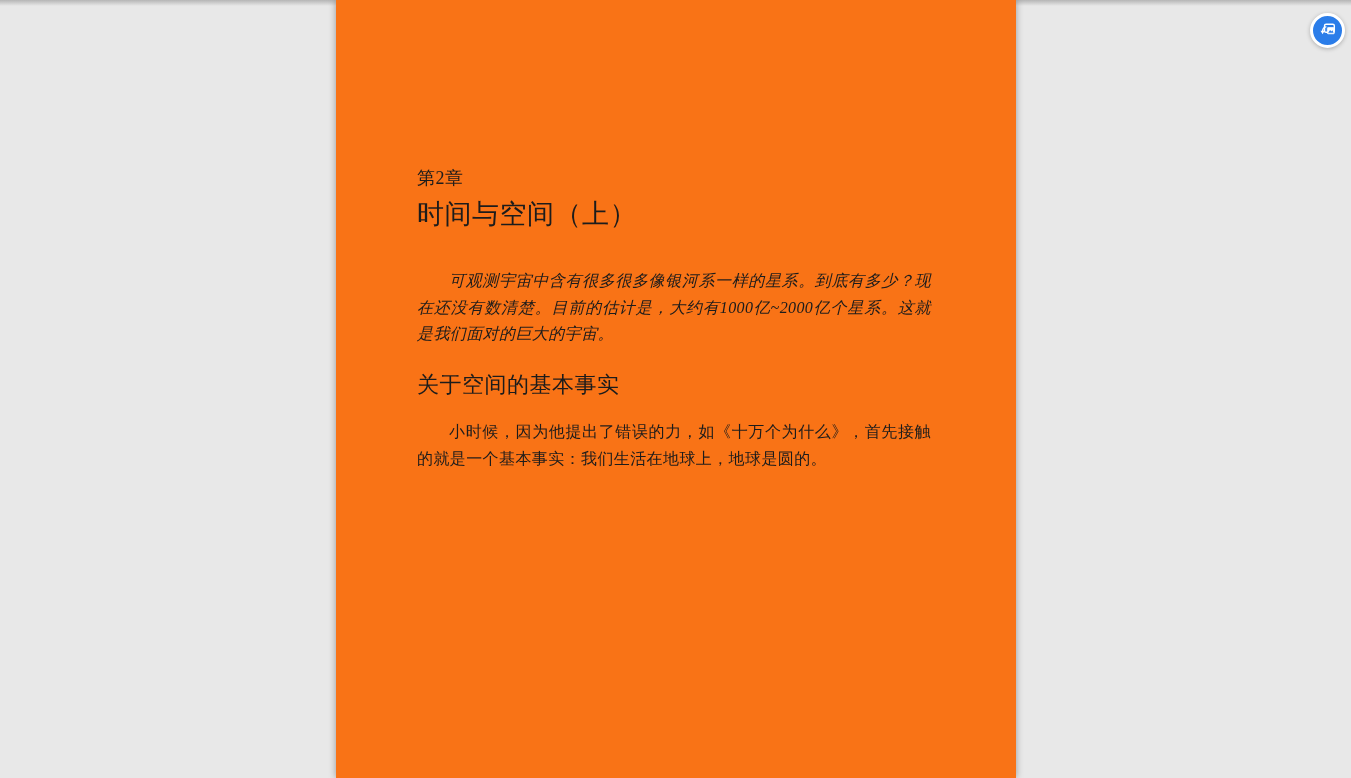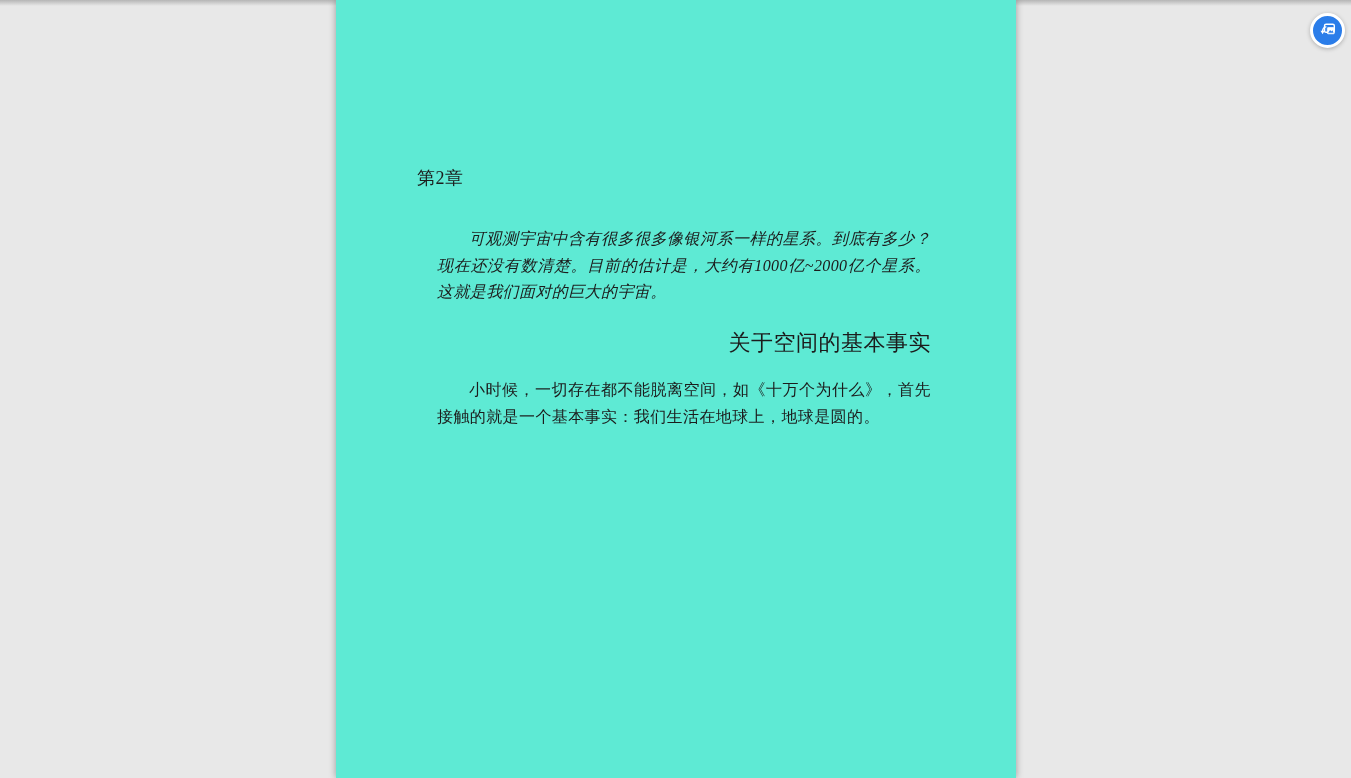--- a/index.html
+++ b/index.html
@@ -12,21 +12,21 @@
   .viewport { position: absolute; inset: 0; }
   .top-shade {
     position: absolute; top: 0; left: 0; right: 0; height: 6px;
     background: linear-gradient(to bottom, rgba(0,0,0,0.22), rgba(0,0,0,0));
     z-index: 1;
   }
   .page {
     position: absolute;
     left: 336px; top: 0;
     width: 680px; height: 778px;
-    background: #5eead4;
+    background: #f97316;
     box-shadow: 0 0 7px rgba(0,0,0,0.35);
     z-index: 2;
   }
   .page-content {
     padding: 166px 85px 0 81px;
     color: #1c1c1c;
   }
   .chapter-label {
     font-size: 18px;
     line-height: 24px;
@@ -38,30 +38,28 @@
     line-height: 36px;
     margin-top: 6px;
     letter-spacing: 0.5px;
   }
   .page-content p {
     font-size: 16px;
     line-height: 26.7px;
     text-align: justify;
     text-indent: 2em;
     letter-spacing: 0.4px;
-    margin-left: 20px;
   }
   .intro { margin-top: 36px; font-style: italic; }
   .section-heading {
     font-size: 22px;
     font-weight: 400;
     line-height: 30px;
     margin-top: 22px;
     letter-spacing: 0.5px;
-    text-align: right;
   }
   .para-1 { margin-top: 20px; }
   .para-2, .para-3, .para-4 { margin-top: 19px; }
   .float-btn {
     position: absolute;
     top: 13px; right: 6px;
     width: 35px; height: 35px;
     border-radius: 50%;
     background: var(--accent, #2b7de9);
     border: 3px solid #ffffff;
@@ -76,23 +74,24 @@
 </head>
 <body style="background: rgb(232, 232, 232);">
 
 <div class="viewport">
 
   <div class="top-shade"></div>
 
   <div class="page">
     <div class="page-content">
       <div class="chapter-label">第2章</div>
+      <h1 class="chapter-title">时间与空间（上）</h1>
       <p class="intro">可观测宇宙中含有很多很多像银河系一样的星系。到底有多少？现在还没有数清楚。目前的估计是，大约有1000亿~2000亿个星系。这就是我们面对的巨大的宇宙。</p>
       <h2 class="section-heading">关于空间的基本事实</h2>
-      <p class="para-2">小时候，一切存在都不能脱离空间，如《十万个为什么》，首先接触的就是一个基本事实：我们生活在地球上，地球是圆的。</p>
+      <p class="para-2">小时候，因为他提出了错误的力，如《十万个为什么》，首先接触的就是一个基本事实：我们生活在地球上，地球是圆的。</p>
     </div>
   </div>
 
   <button class="float-btn">
     <span>
       <svg width="21" height="21" viewBox="0 0 24 24" fill="none">
         <rect x="8.6" y="4.8" width="11.2" height="9.2" rx="1.8" stroke="#ffffff" stroke-width="1.6" fill="none"></rect>
         <rect x="11.8" y="8.6" width="8" height="7.2" rx="1" fill="#ffffff" stroke="#ffffff" stroke-width="0.8"></rect>
         <path d="M12.8 14.6 L15 11.4 L16.4 13.2 L17.6 11.8 L18.9 14.6 Z" fill="var(--accent, #2b7de9)"></path>
         <path d="M10.2 7.9 C7.2 8.4 6.4 10.2 6.4 13.2" stroke="#ffffff" stroke-width="1.6" fill="none" stroke-linecap="round"></path>

